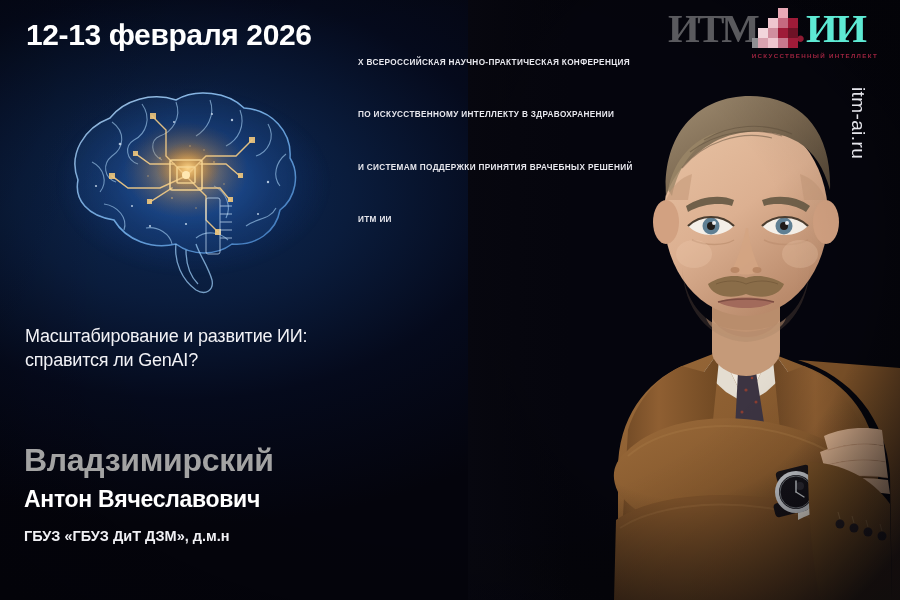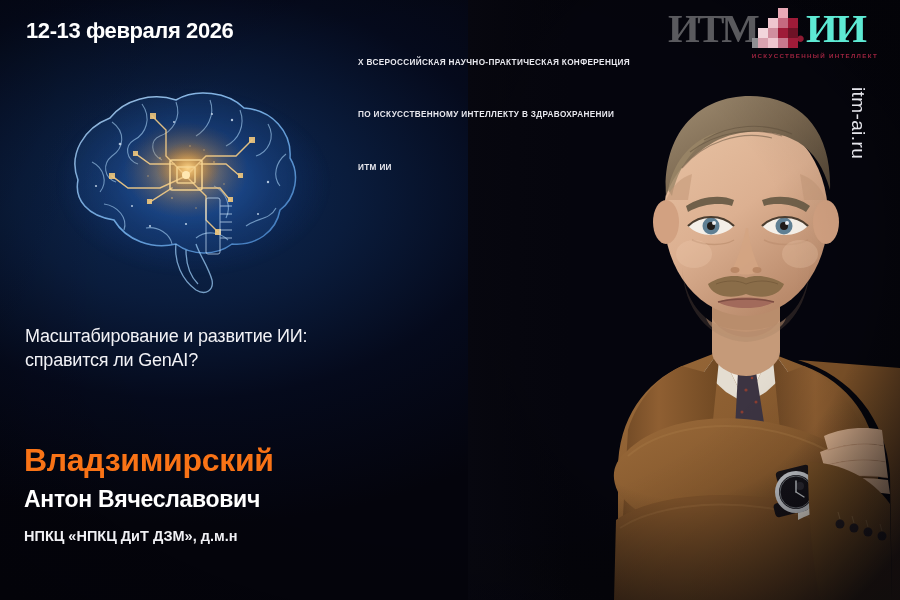--- a/index.html
+++ b/index.html
@@ -20,21 +20,21 @@
       linear-gradient(120deg,#08081a 0%,#06060f 55%,#030308 100%);
   }
   .bg-vignette{
     position:absolute;inset:0;
     background:radial-gradient(ellipse 980px 700px at 50% 45%, rgba(0,0,0,0) 35%, rgba(0,0,0,.55) 100%);
   }
 
   
   .date{
     position:absolute;left:26px;top:18px;
-    font-size:22px;font-weight:bold;color:#ffffff;
+    font-size:30px;font-weight:bold;color:#ffffff;
     letter-spacing:-0.4px;
     white-space:nowrap;
   }
 
   
   .conf-desc{
     position:absolute;left:358px;top:17px;
     font-size:8.2px;font-weight:bold;color:#e8e8ee;
     letter-spacing:.35px;line-height:1.52;
     text-transform:uppercase;
@@ -114,21 +114,21 @@
   .talk-title{
     position:absolute;left:25px;top:325px;
     width:470px;
     font-size:18px;color:#f2f2f6;line-height:1.32;
     letter-spacing:-.2px;
   }
 
   
   .sp-name1{
     position:absolute;left:24px;top:442px;
-    font-size:32px;font-weight:bold;color:#f97316;
+    font-size:32px;font-weight:bold;color:#a3a3a3;
     letter-spacing:-.3px;white-space:nowrap;
   }
   .sp-name2{
     position:absolute;left:24px;top:486px;
     font-size:23px;font-weight:bold;color:#ffffff;
     letter-spacing:-.3px;white-space:nowrap;
   }
   .sp-role{
     position:absolute;left:24px;top:526px;
     font-size:14.5px;font-weight:bold;color:#f0f0f4;
@@ -458,20 +458,21 @@
     </svg>
   </div>
 
   <div class="bg-vignette"></div>
 
   <div class="date">12-13 февраля 2026</div>
 
   <div class="conf-desc">
     <div>X ВСЕРОССИЙСКАЯ НАУЧНО-ПРАКТИЧЕСКАЯ КОНФЕРЕНЦИЯ</div>
     <div>ПО ИСКУССТВЕННОМУ ИНТЕЛЛЕКТУ В ЗДРАВОХРАНЕНИИ</div>
+    <div>И СИСТЕМАМ ПОДДЕРЖКИ ПРИНЯТИЯ ВРАЧЕБНЫХ РЕШЕНИЙ</div>
     <div>ИТМ ИИ</div>
   </div>
 
   <div class="logo">
     <div class="logo-row">
       <span class="logo-itm">ИТМ</span>
       <span class="logo-pix">
         <svg width="46" height="42" viewBox="0 0 46 42">
           <g>
             <rect x="26" y="0" width="10" height="10" fill="#e8a9b6"></rect>
@@ -499,16 +500,16 @@
   <div class="url">itm-ai.ru</div>
 
   <div class="talk-title">
     <div>Масштабирование и развитие ИИ:</div>
     <div>справится ли GenAI?</div>
   </div>
 
   <div class="sp-name1">Владзимирский</div>
   <div class="sp-name2">Антон Вячеславович</div>
   <div class="sp-role">
-    <div>НПКЦ «НПКЦ ДиТ ДЗМ», д.м.н</div>
+    <div>ГБУЗ «ГБУЗ ДиТ ДЗМ», д.м.н</div>
   </div>
 
 </div>
 
 </body></html>

